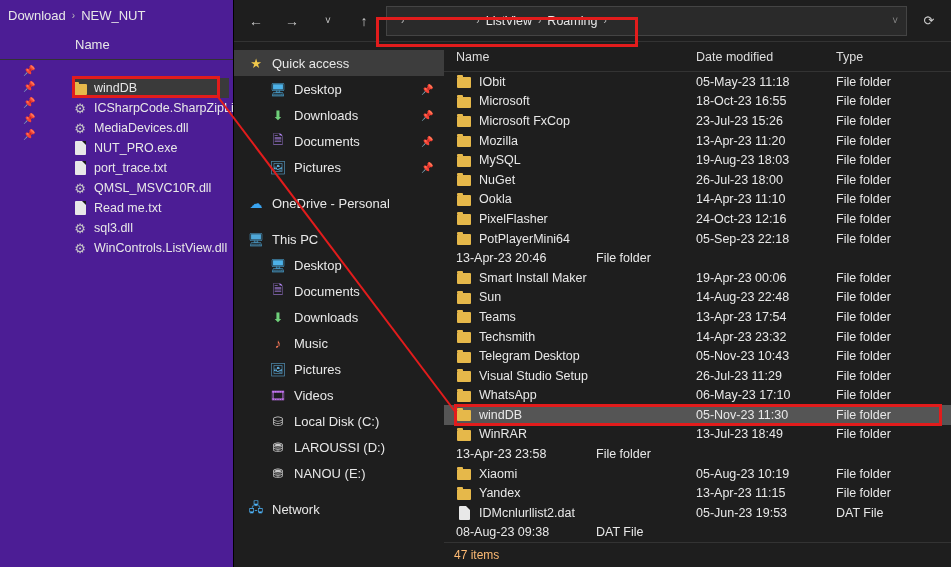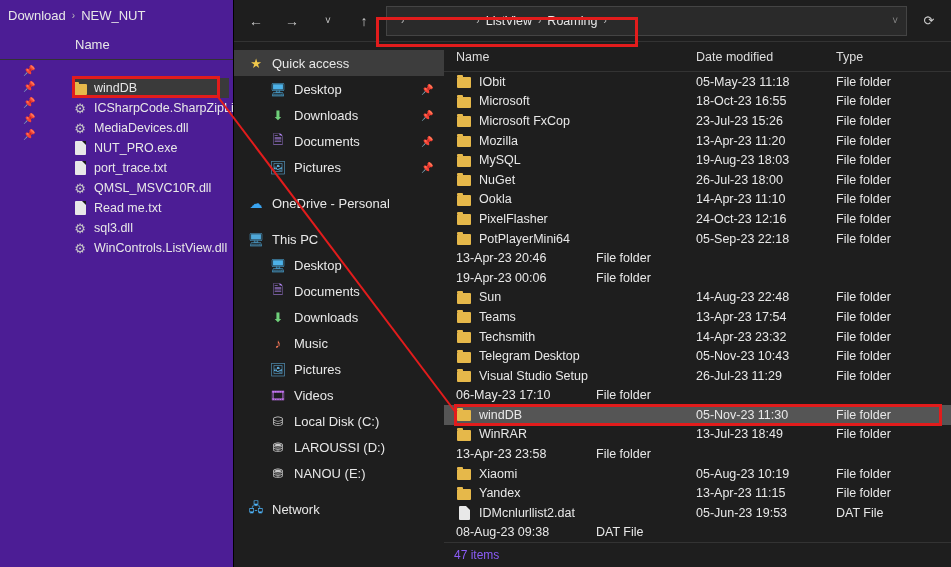--- a/index.html
+++ b/index.html
@@ -56,21 +56,21 @@
   .ic-disk{color:#c8c8c8;} .ic-net{color:#4fb8ff;}
 
   .content { flex:1; display:flex; flex-direction:column; overflow:hidden;}
   .col-head { height:30px; display:flex; align-items:center; border-bottom:1px solid #333; padding-left:12px; font-size:12.5px; color:#ddd;}
   .ch-name{width:240px;} .ch-date{width:140px;} .ch-type{flex:1;}
   .file-rows { overflow:hidden;}
   .f-row { height:19.6px; display:flex; align-items:center; padding-left:12px; font-size:12.5px;}
   .f-row.sel { background:#555;}
   .fr-name{width:240px; display:flex; align-items:center; gap:7px;}
   .fr-date{width:140px;} .fr-type{flex:1;}
-  .footer { height:24px; border-top:1px solid #333; display:flex; align-items:center; padding-left:10px; color:#8b5cf6; font-size:12px;}
+  .footer { height:24px; border-top:1px solid #333; display:flex; align-items:center; padding-left:10px; color:#fdba74; font-size:12px;}
 
   
   .anno { position:absolute; border:3px solid #e21c1c; pointer-events:none;}
   .anno-line { position:absolute; background:#e21c1c; height:2px; transform-origin:left center; pointer-events:none;}
 </style>
 </head>
 <body>
 
 <div class="left-window">
   <div class="left-crumb row">
@@ -329,20 +329,26 @@
               <span>PotPlayerMini64</span>
             </div>
             <div class="fr-date">05-Sep-23 22:18</div>
             <div class="fr-type">File folder</div>
           </div>
           <div class="f-row">
             <div class="fr-date">13-Apr-23 20:46</div>
             <div class="fr-type">File folder</div>
           </div>
           <div class="f-row">
+            <div class="fr-name">
+              <span class="ico">
+                <span class="ico-folder"></span>
+              </span>
+              <span>Smart Install Maker</span>
+            </div>
             <div class="fr-date">19-Apr-23 00:06</div>
             <div class="fr-type">File folder</div>
           </div>
           <div class="f-row">
             <div class="fr-name">
               <span class="ico">
                 <span class="ico-folder"></span>
               </span>
               <span>Sun</span>
             </div>
@@ -383,20 +389,26 @@
             <div class="fr-name">
               <span class="ico">
                 <span class="ico-folder"></span>
               </span>
               <span>Visual Studio Setup</span>
             </div>
             <div class="fr-date">26-Jul-23 11:29</div>
             <div class="fr-type">File folder</div>
           </div>
           <div class="f-row">
+            <div class="fr-name">
+              <span class="ico">
+                <span class="ico-folder"></span>
+              </span>
+              <span>WhatsApp</span>
+            </div>
             <div class="fr-date">06-May-23 17:10</div>
             <div class="fr-type">File folder</div>
           </div>
           <div class="f-row sel">
             <div class="fr-name">
               <span class="ico">
                 <span class="ico-folder"></span>
               </span>
               <span>windDB</span>
             </div>

